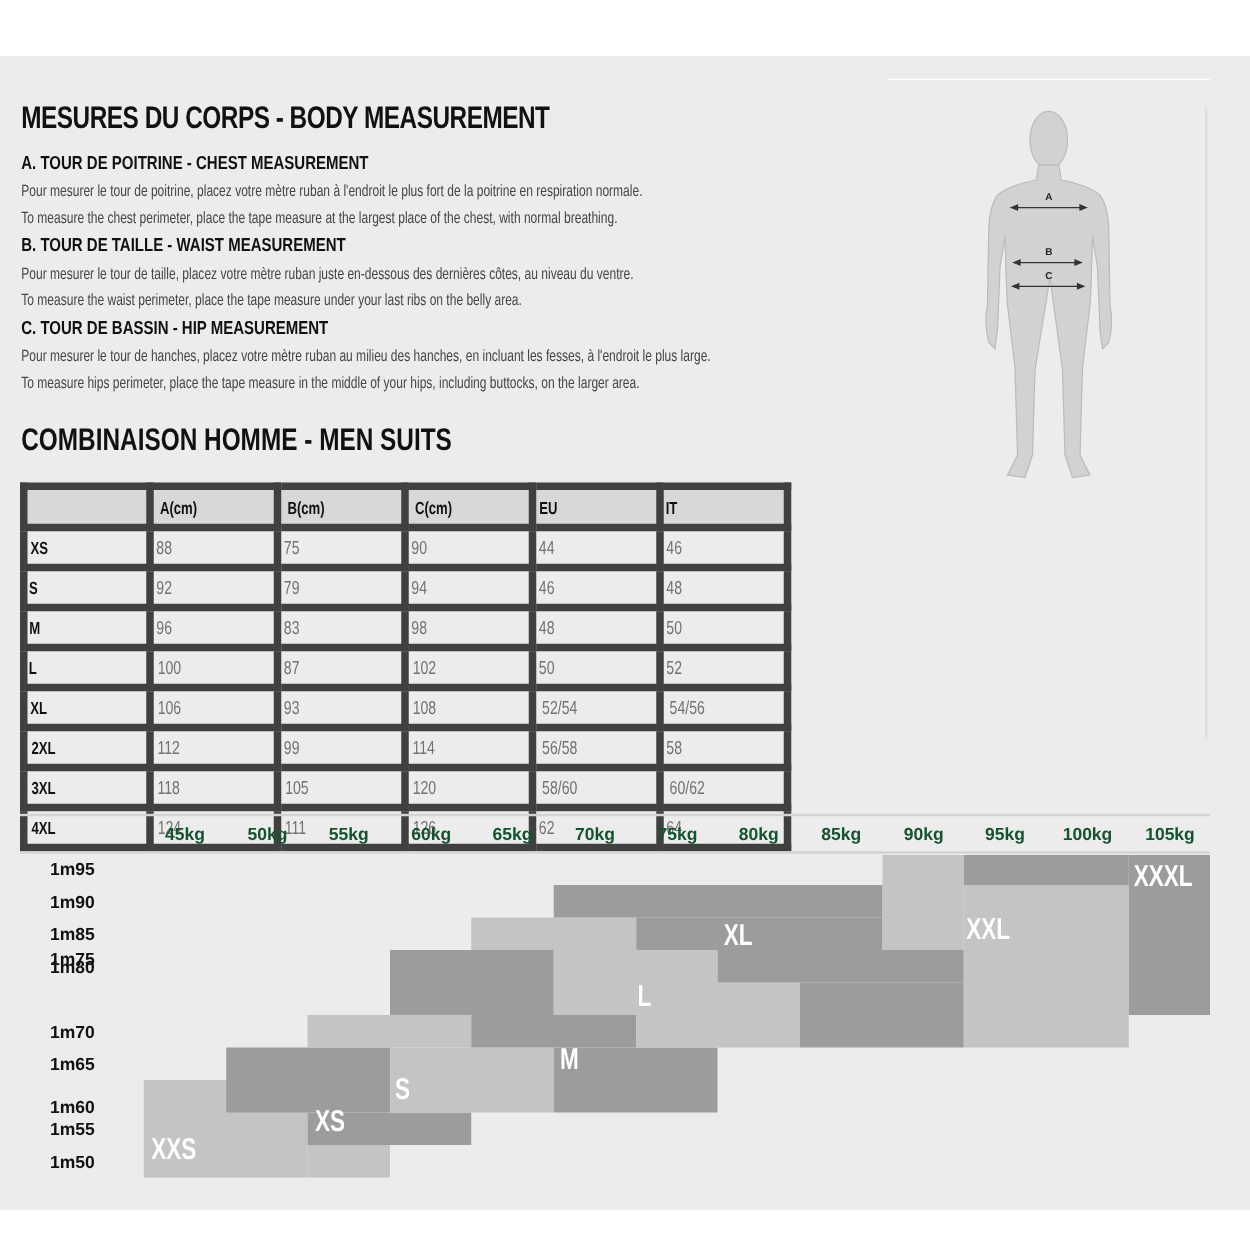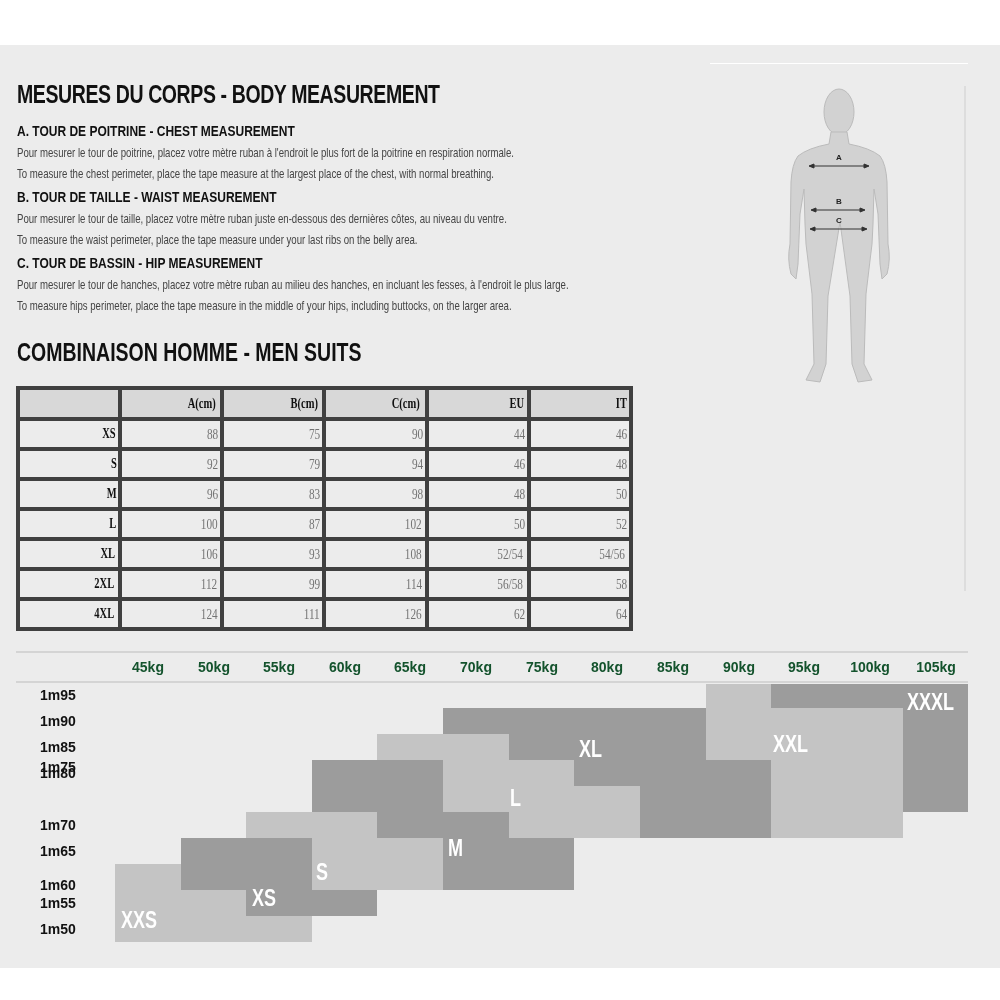--- a/index.html
+++ b/index.html
@@ -6,21 +6,21 @@
   body{width:1000px;height:1000px;position:relative;overflow:hidden;font-family:"Liberation Sans",sans-serif;}
   .panel{position:absolute;left:0;top:45px;width:1000px;height:923px;background:#ececec;}
   .h1{position:absolute;left:17px;top:80px;font-family:"Liberation Sans",sans-serif;font-weight:bold;font-size:25px;letter-spacing:-0.5px;color:#111;transform:scaleX(0.78);transform-origin:left top;white-space:nowrap;}
   .sec{position:absolute;left:17px;white-space:nowrap;}
   .sec .t{font-weight:bold;font-size:15px;color:#111;transform:scaleX(0.8);transform-origin:left top;display:block;height:20px;}
   .sec .l{font-size:13px;color:#444;transform:scaleX(0.74);transform-origin:left top;display:block;height:21px;line-height:21px;}
   .h2{position:absolute;left:17px;top:338px;font-weight:bold;font-size:25px;color:#111;transform:scaleX(0.78);transform-origin:left top;white-space:nowrap;}
   .figure-box{position:absolute;left:710px;top:63px;width:258px;height:530px;background:#ececec;border-top:1px solid #fff;}
   .figure-box .vline{position:absolute;right:2px;top:22px;width:2px;height:505px;background:#ddd;}
   table.size{position:absolute;left:16px;top:386px;border-collapse:collapse;width:617px;}
-  table.size th,table.size td{border:4px solid #404040;height:26px;padding:0;text-align:right;width:102px;font-family:Liberation Serif, serif;}
+  table.size th,table.size td{border:6px solid #404040;height:26px;padding:0;text-align:left;width:102px;}
   table.size th{background:#d8d8d8;font-weight:bold;font-size:14px;color:#111;height:27px;}
   table.size td{background:#ececec;font-size:15px;color:#737373;}
   table.size td.rl{font-weight:bold;color:#111;font-size:14px;}
   .cond{display:inline-block;transform:scaleX(0.75);}
   .chart-topline{position:absolute;left:16px;top:651px;width:952px;height:2px;background:#d4d4d4;}
   .chart-hline{position:absolute;left:16px;top:681px;width:952px;height:2px;background:#d4d4d4;}
   .kg{position:absolute;top:659px;font-weight:bold;font-size:14px;color:#14532d;width:66px;text-align:center;}
   .hm{position:absolute;left:40px;font-weight:bold;font-size:14px;color:#111;width:50px;text-align:left;}
   .blk{position:absolute;}
   .L{background:#c4c4c4;}
@@ -130,20 +130,28 @@
     </tr>
     <tr>
       <td class="rl"><span class="cond">2XL</span></td>
       <td><span class="cond">112</span></td>
       <td><span class="cond">99</span></td>
       <td><span class="cond">114</span></td>
       <td><span class="cond">56/58</span></td>
       <td><span class="cond">58</span></td>
     </tr>
     <tr>
+      <td class="rl"><span class="cond">3XL</span></td>
+      <td><span class="cond">118</span></td>
+      <td><span class="cond">105</span></td>
+      <td><span class="cond">120</span></td>
+      <td><span class="cond">58/60</span></td>
+      <td><span class="cond">60/62</span></td>
+    </tr>
+    <tr>
       <td class="rl"><span class="cond">4XL</span></td>
       <td><span class="cond">124</span></td>
       <td><span class="cond">111</span></td>
       <td><span class="cond">126</span></td>
       <td><span class="cond">62</span></td>
       <td><span class="cond">64</span></td>
     </tr>
   </tbody>
 </table>
 

